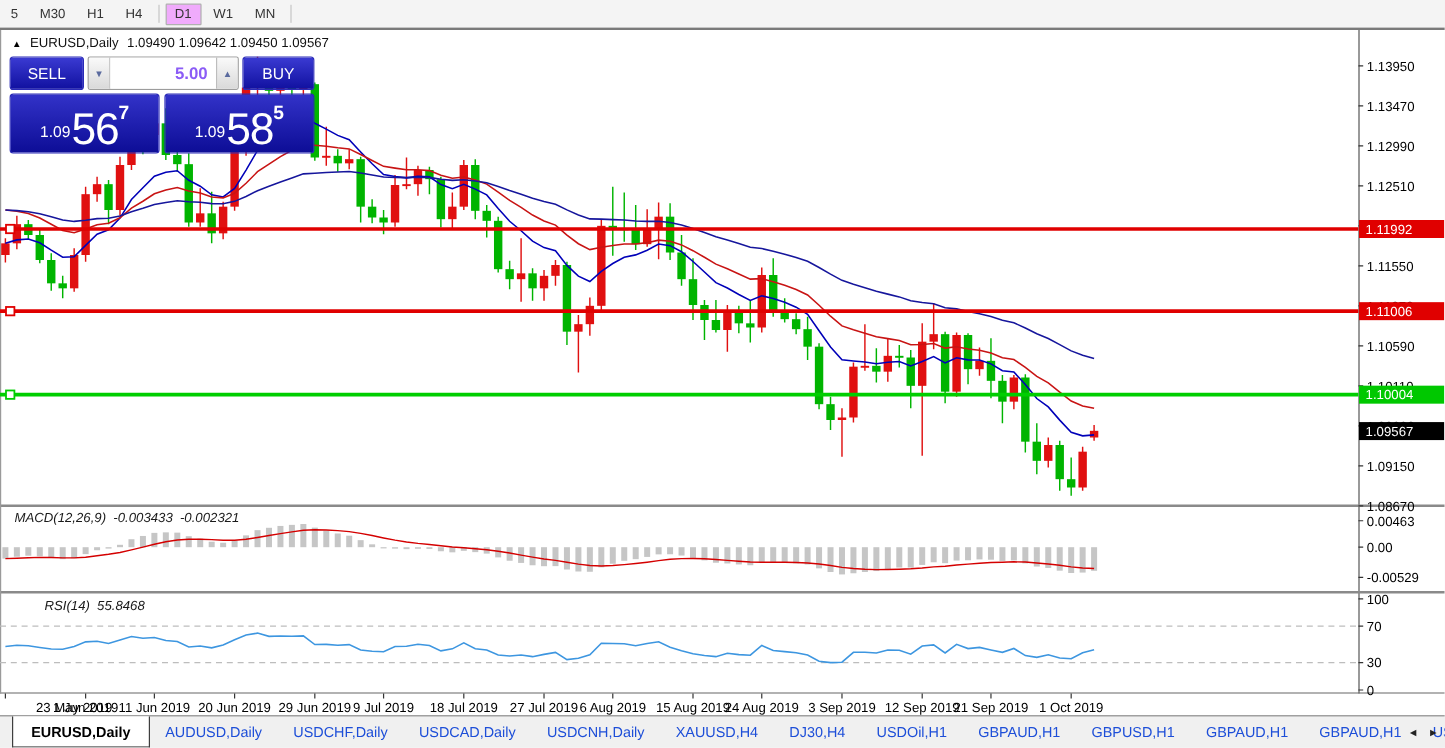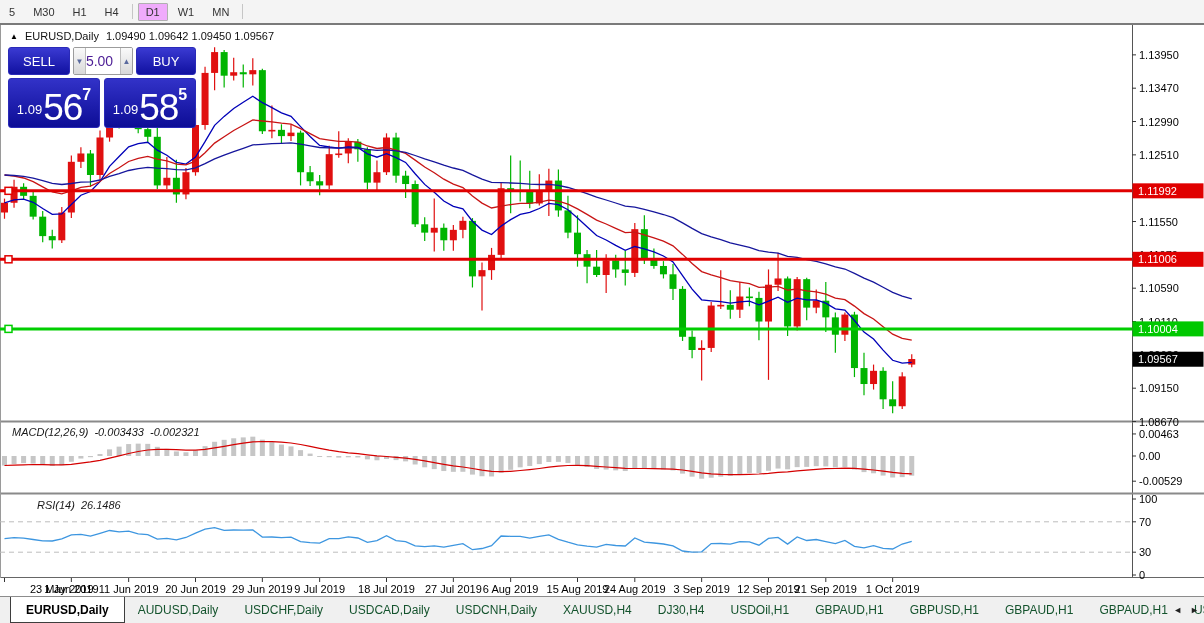--- a/index.html
+++ b/index.html
@@ -5,42 +5,42 @@
   html,body{margin:0;padding:0;background:#f0f0f0;width:1204px;height:623px;overflow:hidden;
     font-family:"Liberation Sans","DejaVu Sans",sans-serif;-webkit-font-smoothing:antialiased;}
   .toolbar{height:23px;display:flex;align-items:center;background:#f4f4f4;padding-left:0;box-sizing:border-box;}
   .tf-btn{font-size:11px;color:#333;padding:2px 7px;margin:0 1px;border:1px solid transparent;cursor:default;white-space:nowrap;}
   .tf-btn.active{background:#f0abfc;border:1px solid #b0b0b0;border-radius:1px;}
   .tf-sep{width:1px;height:15px;background:#c6c6c6;margin:0 4px;}
   .chart-wrap{position:relative;width:1204px;height:573px;background:#fff;border-top:2px solid #7a7a7a;box-sizing:border-box;}
   .chart-wrap svg{position:absolute;left:0;top:0;}
   .ohlc-title{position:absolute;left:10px;top:5px;font-size:11px;color:#111;display:flex;align-items:center;gap:7px;z-index:5;}
   .ohlc-title .tri{font-size:8px;color:#000;}
-  .trade-panel{position:absolute;left:8px;top:22px;width:188px;z-index:6;}
+  .trade-panel{position:absolute;left:8px;top:22px;width:254px;z-index:6;}
   .tp-row1{display:flex;height:28px;}
   .btn-blue{background:linear-gradient(#3a3ad2,#1111a0);color:#fff;border:1px solid #2a2ab8;border-radius:3px;
     font-size:13px;display:flex;align-items:center;justify-content:center;cursor:pointer;box-sizing:border-box;}
   .sell-btn{width:62px;}
   .buy-btn{width:60px;}
   .vol-group{display:flex;flex:1;margin:0 3px;border:1px solid #9c9c9c;border-radius:2px;overflow:hidden;background:#fff;}
   .spin{width:17px;background:linear-gradient(#fafafa,#d9d9d9);border:0;color:#5a6a9e;font-size:8px;
     display:flex;align-items:center;justify-content:center;cursor:pointer;}
   .spin.left{border-right:1px solid #bdbdbd;}
   .spin.right{border-left:1px solid #bdbdbd;}
-  .vol-val{flex:1;font-size:14px;color:#4c1d95;display:flex;align-items:center;justify-content:flex-end;padding-right:7px;background:#fff;}
+  .vol-val{flex:1;font-size:14px;color:#8b5cf6;display:flex;align-items:center;justify-content:flex-end;padding-right:7px;background:#fff;font-weight:bold;}
   .tp-row2{display:flex;margin-top:3px;gap:4px;}
   .price-box{flex:1;height:50px;background:linear-gradient(#3232c8,#0d0d96);border:1px solid #2a2ab8;border-radius:3px;
     color:#fff;display:flex;align-items:flex-end;justify-content:center;padding-bottom:3px;box-sizing:border-box;cursor:pointer;}
   .pb-prefix{font-size:13px;font-weight:400;margin:0 1px 7px 0;}
   .pb-main{font-size:37px;line-height:0.9;font-weight:400;letter-spacing:-1px;}
   .pb-sup{font-size:16px;font-weight:700;margin-bottom:20px;}
   .pane-label{position:absolute;font-size:11px;color:#1a1a1a;z-index:4;display:flex;gap:6px;font-style:italic;}
   .tabbar{height:27px;background:#f0f0f0;border-top:1px solid #8c8c8c;display:flex;align-items:stretch;
     padding-left:10px;box-sizing:border-box;position:relative;}
-  .tab{font-size:12px;color:#14532d;display:flex;align-items:center;padding:12px 13px;cursor:pointer;white-space:nowrap;}
+  .tab{font-size:12px;color:#1d4ed8;display:flex;align-items:center;padding:12px 13px;cursor:pointer;white-space:nowrap;}
   .tab.active{background:#fff;border:1px solid #3e3e3e;border-top:0;color:#000;font-weight:700;padding:0 15px;}
   .tab-sep{width:1px;height:13px;background:#b5b5b5;align-self:center;}
   .tab-scroll{position:absolute;right:5px;top:0;height:100%;display:flex;align-items:center;gap:8px;font-size:9px;color:#222;}
   .tab-scroll span{cursor:pointer;}
 </style>
 </head>
 <body>
 
 <div class="toolbar" id="toolbar">
     <div class="tf-btn">5</div>
@@ -490,21 +490,21 @@
     </div>
   </div>
 
   <div class="pane-label" style="left:12px;top:401px;">
     <span>MACD(12,26,9)</span>
     <span>-0.003433</span>
     <span>-0.002321</span>
   </div>
   <div class="pane-label" style="left:12px;top:474px;padding-left:25px;">
     <span>RSI(14)</span>
-    <span>26.1486</span>
+    <span>55.8468</span>
   </div>
 </div>
 
 <div class="tabbar" id="tabbar">
   <div class="tab active">EURUSD,Daily</div>
     <div class="tab">AUDUSD,Daily</div>
     <div class="tab-sep"></div>
     <div class="tab">USDCHF,Daily</div>
     <div class="tab-sep"></div>
     <div class="tab">USDCAD,Daily</div>

